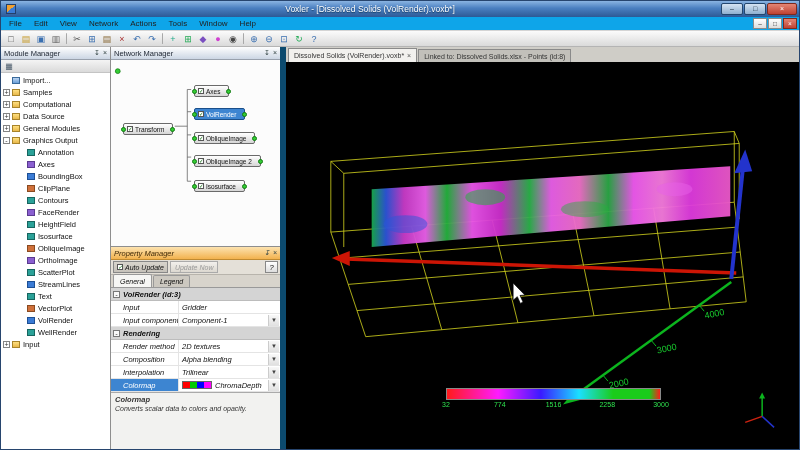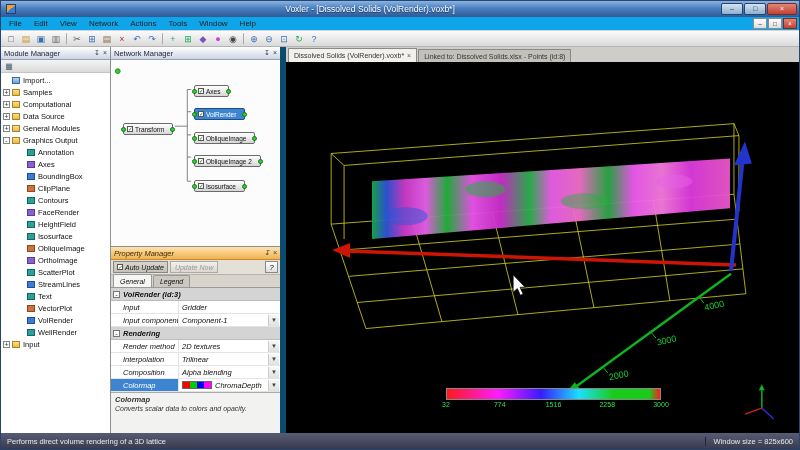--- a/index.html
+++ b/index.html
@@ -556,34 +556,34 @@
               <span class="plabel">Render method</span>
               <span class="pvalue">
 
                 <span>2D textures</span>
                 <span class="drop">▼</span>
               </span>
             </div>
 
             <div class="prow dropdown">
 
+              <span class="plabel">Composition</span>
+              <span class="pvalue">
+
+                <span>Alpha blending</span>
+                <span class="drop">▼</span>
+              </span>
+            </div>
+
+            <div class="prow dropdown">
+
               <span class="plabel">Interpolation</span>
               <span class="pvalue">
 
                 <span>Trilinear</span>
-                <span class="drop">▼</span>
-              </span>
-            </div>
-
-            <div class="prow dropdown">
-
-              <span class="plabel">Composition</span>
-              <span class="pvalue">
-
-                <span>Alpha blending</span>
                 <span class="drop">▼</span>
               </span>
             </div>
 
             <div class="prow colormap">
 
               <span class="plabel">Colormap</span>
               <span class="pvalue">
                 <span class="swatch"></span>
                 <span>ChromaDepth</span>
@@ -689,17 +689,13 @@
               <span>774</span>
               <span>1516</span>
               <span>2258</span>
               <span>3000</span>
             </div>
         </div>
       </div>
     </div>
   </div>
 
-  <div class="statusbar">
-    <span>Performs direct volume rendering of a 3D lattice</span>
-    <span class="sb-right">Window size = 825x600</span>
-  </div>
 </div>
 
 </body></html>

